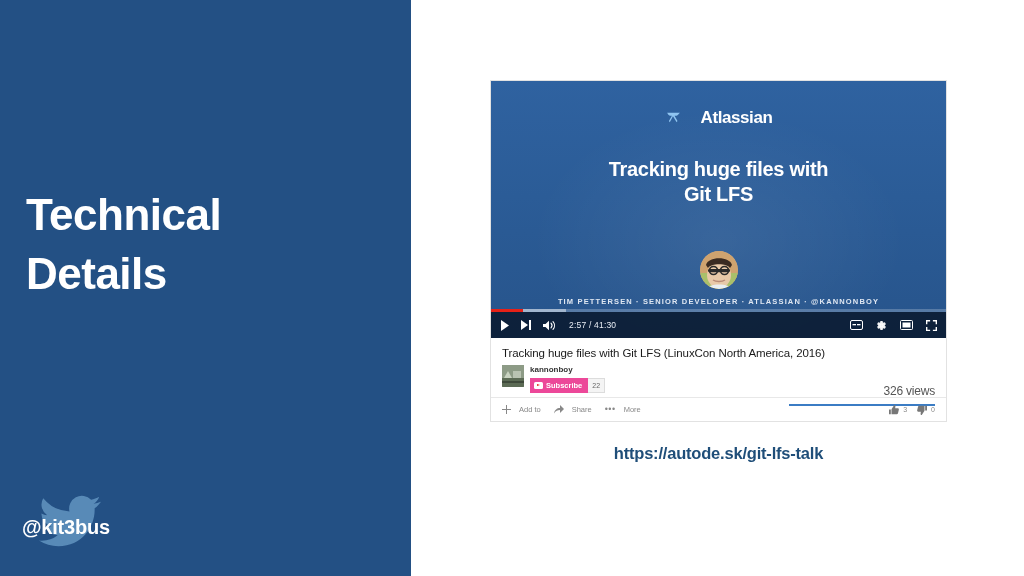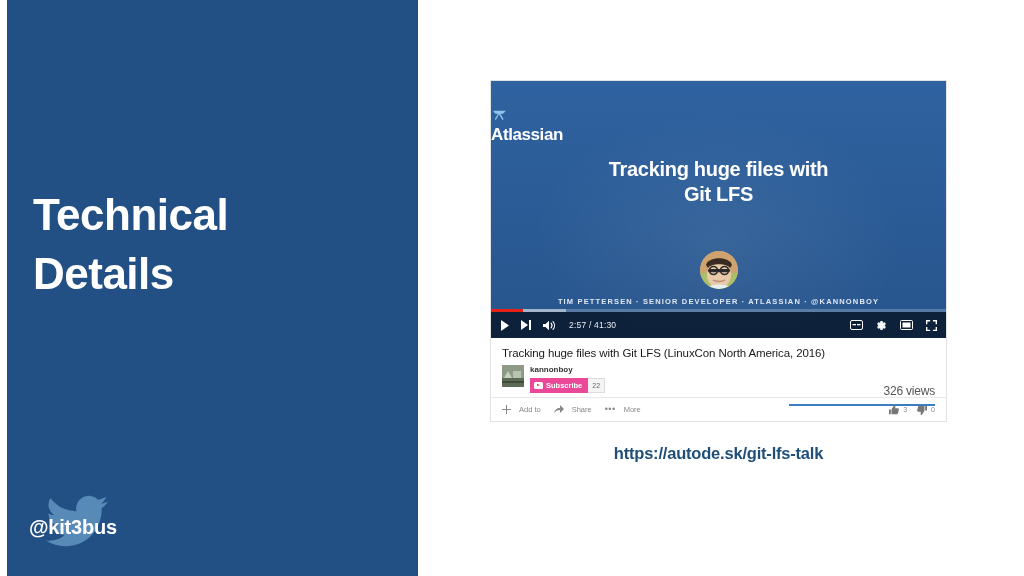--- a/index.html
+++ b/index.html
@@ -15,21 +15,20 @@
     font-family: "Liberation Sans", sans-serif;
   }
 
   
   .left-panel {
     position: absolute;
     left: 0; top: 0;
     width: 411px;
     height: 576px;
     background: #235084;
-    margin-left: 7px;
   }
   .slide-title {
     position: absolute;
     left: 26px;
     top: 186px;
     width: 360px;
     color: #ffffff;
     font-size: 44px;
     font-weight: bold;
     line-height: 1.33;
@@ -90,22 +89,22 @@
     background:
       radial-gradient(ellipse at 50% 62%, rgba(255,255,255,0.07) 0%, rgba(0,0,0,0) 58%),
       linear-gradient(180deg, #2f62a0 0%, #2b5c97 45%, #27548b 100%);
   }
   .atlassian-logo {
     position: absolute;
     top: 27px;
     left: 0; right: 0;
     display: flex;
     justify-content: center;
-    gap: 0;
-    flex-direction: column;
+    align-items: center;
+    gap: 19px;
   }
   .atlassian-mark { width: 17px; height: 17px; display: block; }
   .atlassian-word {
     color: #ffffff;
     font-size: 17px;
     font-weight: bold;
     letter-spacing: -0.4px;
   }
   .video-headline {
     position: absolute;

